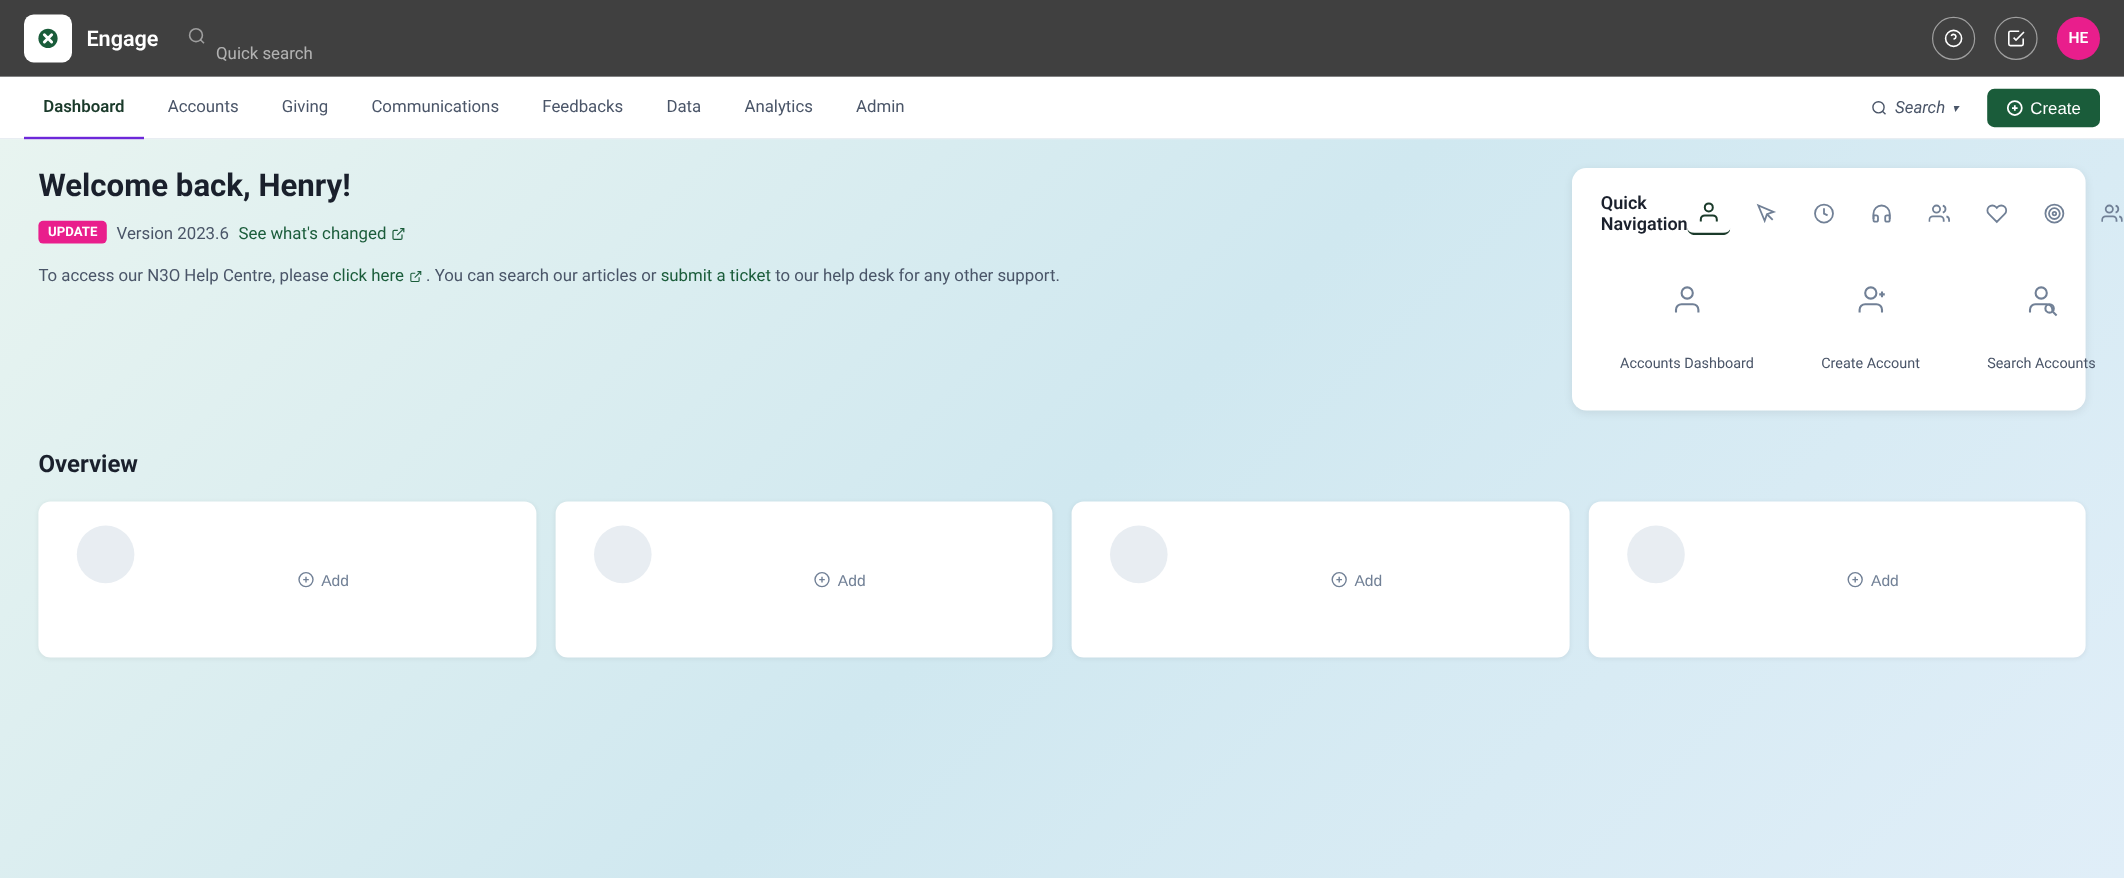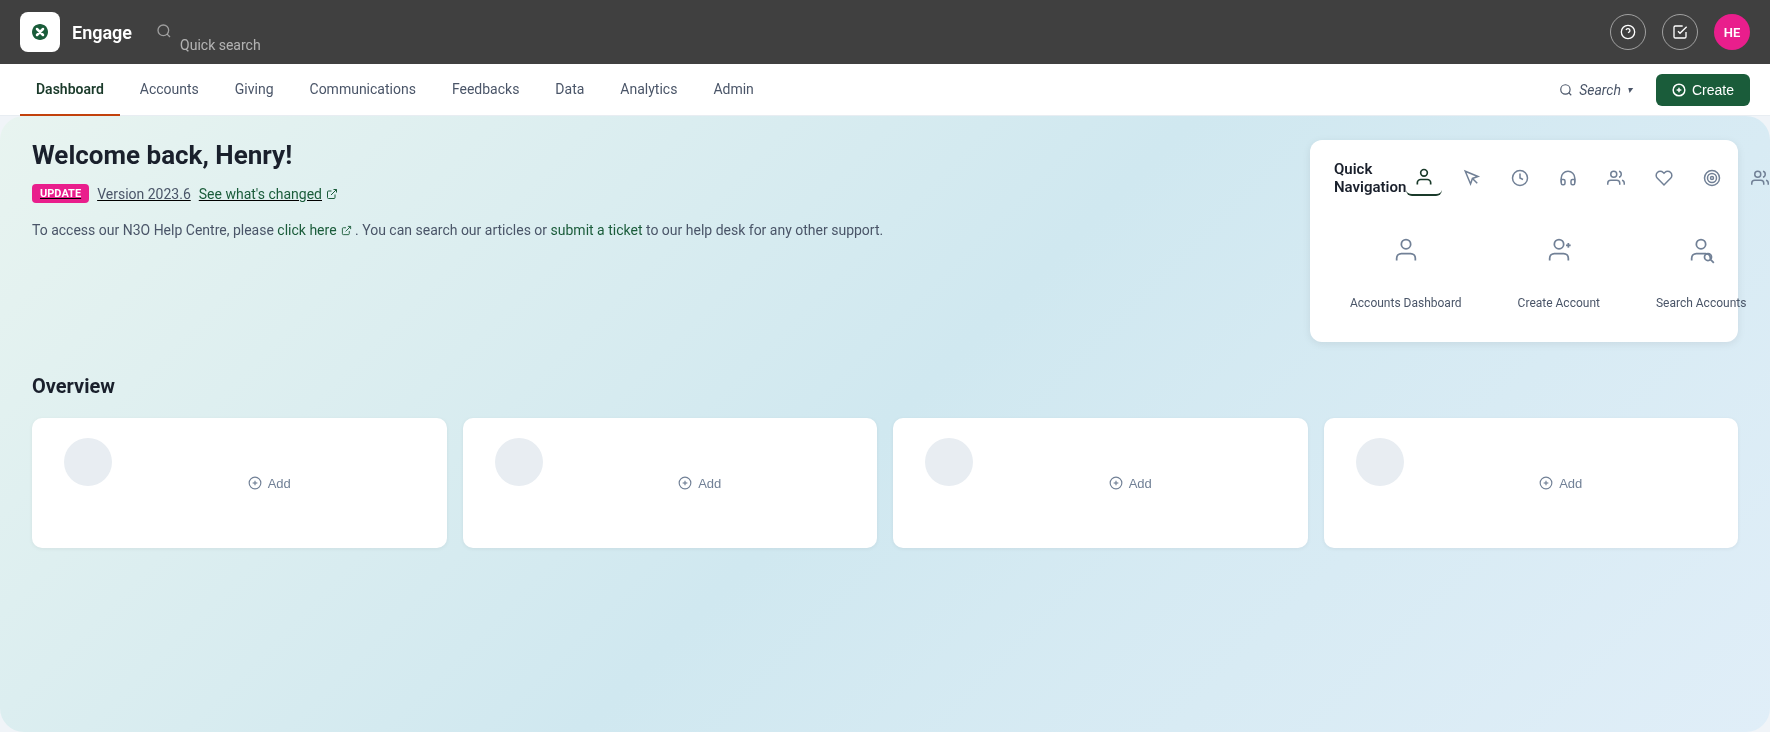--- a/index.html
+++ b/index.html
@@ -79,21 +79,21 @@
       font-size: 14px;
       color: #4a5568;
       cursor: pointer;
       border-bottom: 2px solid transparent;
       white-space: nowrap;
       height: 52px;
       display: flex; align-items: center;
     }
     .nav-item.active {
       color: #1a3a2a;
-      border-bottom: 2px solid #c2410c;
+      border-bottom: 2px solid #6d28d9;
       font-weight: 600;
     }
     .nav-spacer { flex: 1; }
     .nav-search {
       display: flex;
       align-items: center;
       gap: 6px;
       color: #4a5568;
       font-size: 14px;
       cursor: pointer;
@@ -114,45 +114,43 @@
       align-items: center;
       gap: 6px;
       margin-left: 8px;
     }
 
     
     .main {
       padding: 24px 32px;
       background: linear-gradient(135deg, #e8f4f0 0%, #d0e8f0 50%, #e0eef8 100%);
       min-height: calc(100vh - 116px);
-      border-radius: 24px;
     }
 
     
     .welcome-section {
       display: flex;
       gap: 24px;
       margin-bottom: 32px;
       align-items: flex-start;
     }
     .welcome-left {
       flex: 1;
     }
     .welcome-title {
       font-size: 26px;
       font-weight: 700;
       color: #1a202c;
       margin-bottom: 12px;
     }
     .update-badge {
       display: inline-flex;
-      align-items: center;
+      align-items: flex-end;
       gap: 8px;
       margin-bottom: 16px;
-      text-decoration: underline;
     }
     .update-tag {
       background: #e91e8c;
       color: white;
       font-size: 11px;
       font-weight: 700;
       padding: 3px 8px;
       border-radius: 4px;
       text-transform: uppercase;
     }

